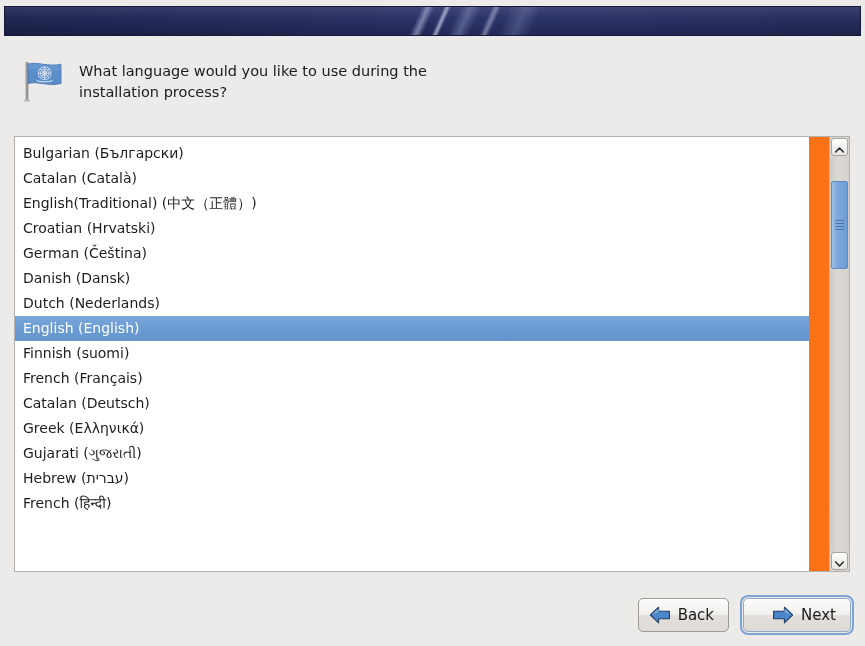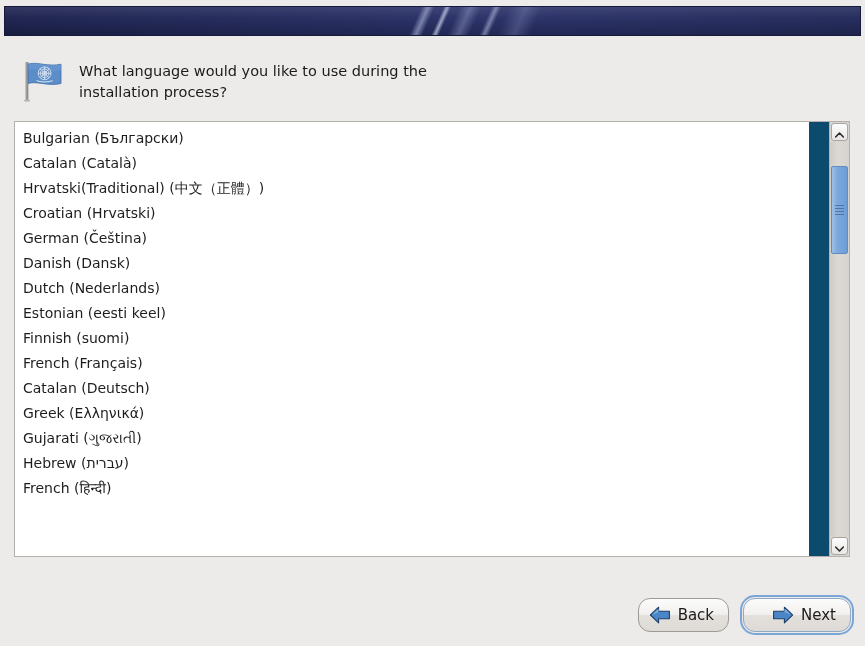--- a/index.html
+++ b/index.html
@@ -79,26 +79,26 @@
     line-height: 21px;
     color: #1b1b1b;
     padding-top: 5px;
     max-width: 360px;
   }
 
   
   .list-panel {
     position: absolute;
     left: 14px;
-    top: 121px;
+    top: 136px;
     width: 836px;
     height: 436px;
     box-sizing: border-box;
     border: 1px solid #b4b0ab;
-    background: #0c4a6e;
+    background: #f97316;
     display: flex;
     gap: 20px;
   }
   .list-viewport {
     flex: 1 1 auto;
     position: relative;
     overflow: hidden;
     background: #ffffff;
   }
   .list-inner {
@@ -178,21 +178,21 @@
   .btn {
     height: 34px;
     min-width: 86px;
     padding: 0 14px 0 10px;
     box-sizing: border-box;
     display: flex;
     align-items: center;
     justify-content: center;
     gap: 7px;
     border: 1px solid #9d9993;
-    border-radius: 12px;
+    border-radius: 5px;
     background: linear-gradient(to bottom, #fcfcfc 0%, #f2f0ee 48%, #e3e0dc 52%, #dedbd7 100%);
     font-size: 15px;
     color: #1b1b1b;
     cursor: pointer;
   }
   .btn.focused {
     outline: 2px solid #7aa5d6;
     outline-offset: 1px;
     border-color: #8fa8c6;
     padding-left: 28px;
@@ -239,26 +239,26 @@
   </span>
   <div class="prompt-text">What language would you like to use during the installation process?</div>
 </div>
 
 <div class="list-panel">
 
   <div class="list-viewport">
     <div class="list-inner">
       <div class="row">Bulgarian (Български)</div>
       <div class="row">Catalan (Català)</div>
-      <div class="row">Hrvatski(Traditional) (中文（正體）)</div>
+      <div class="row">English(Traditional) (中文（正體）)</div>
       <div class="row">Croatian (Hrvatski)</div>
       <div class="row">German (Čeština)</div>
       <div class="row">Danish (Dansk)</div>
       <div class="row">Dutch (Nederlands)</div>
-      <div class="row">Estonian (eesti keel)</div>
+      <div class="row selected">English (English)</div>
       <div class="row">Finnish (suomi)</div>
       <div class="row">French (Français)</div>
       <div class="row">Catalan (Deutsch)</div>
       <div class="row">Greek (Ελληνικά)</div>
       <div class="row">Gujarati (ગુજરાતી)</div>
       <div class="row">Hebrew (עברית)</div>
       <div class="row">French (हिन्दी)</div>
     </div>
   </div>
 

